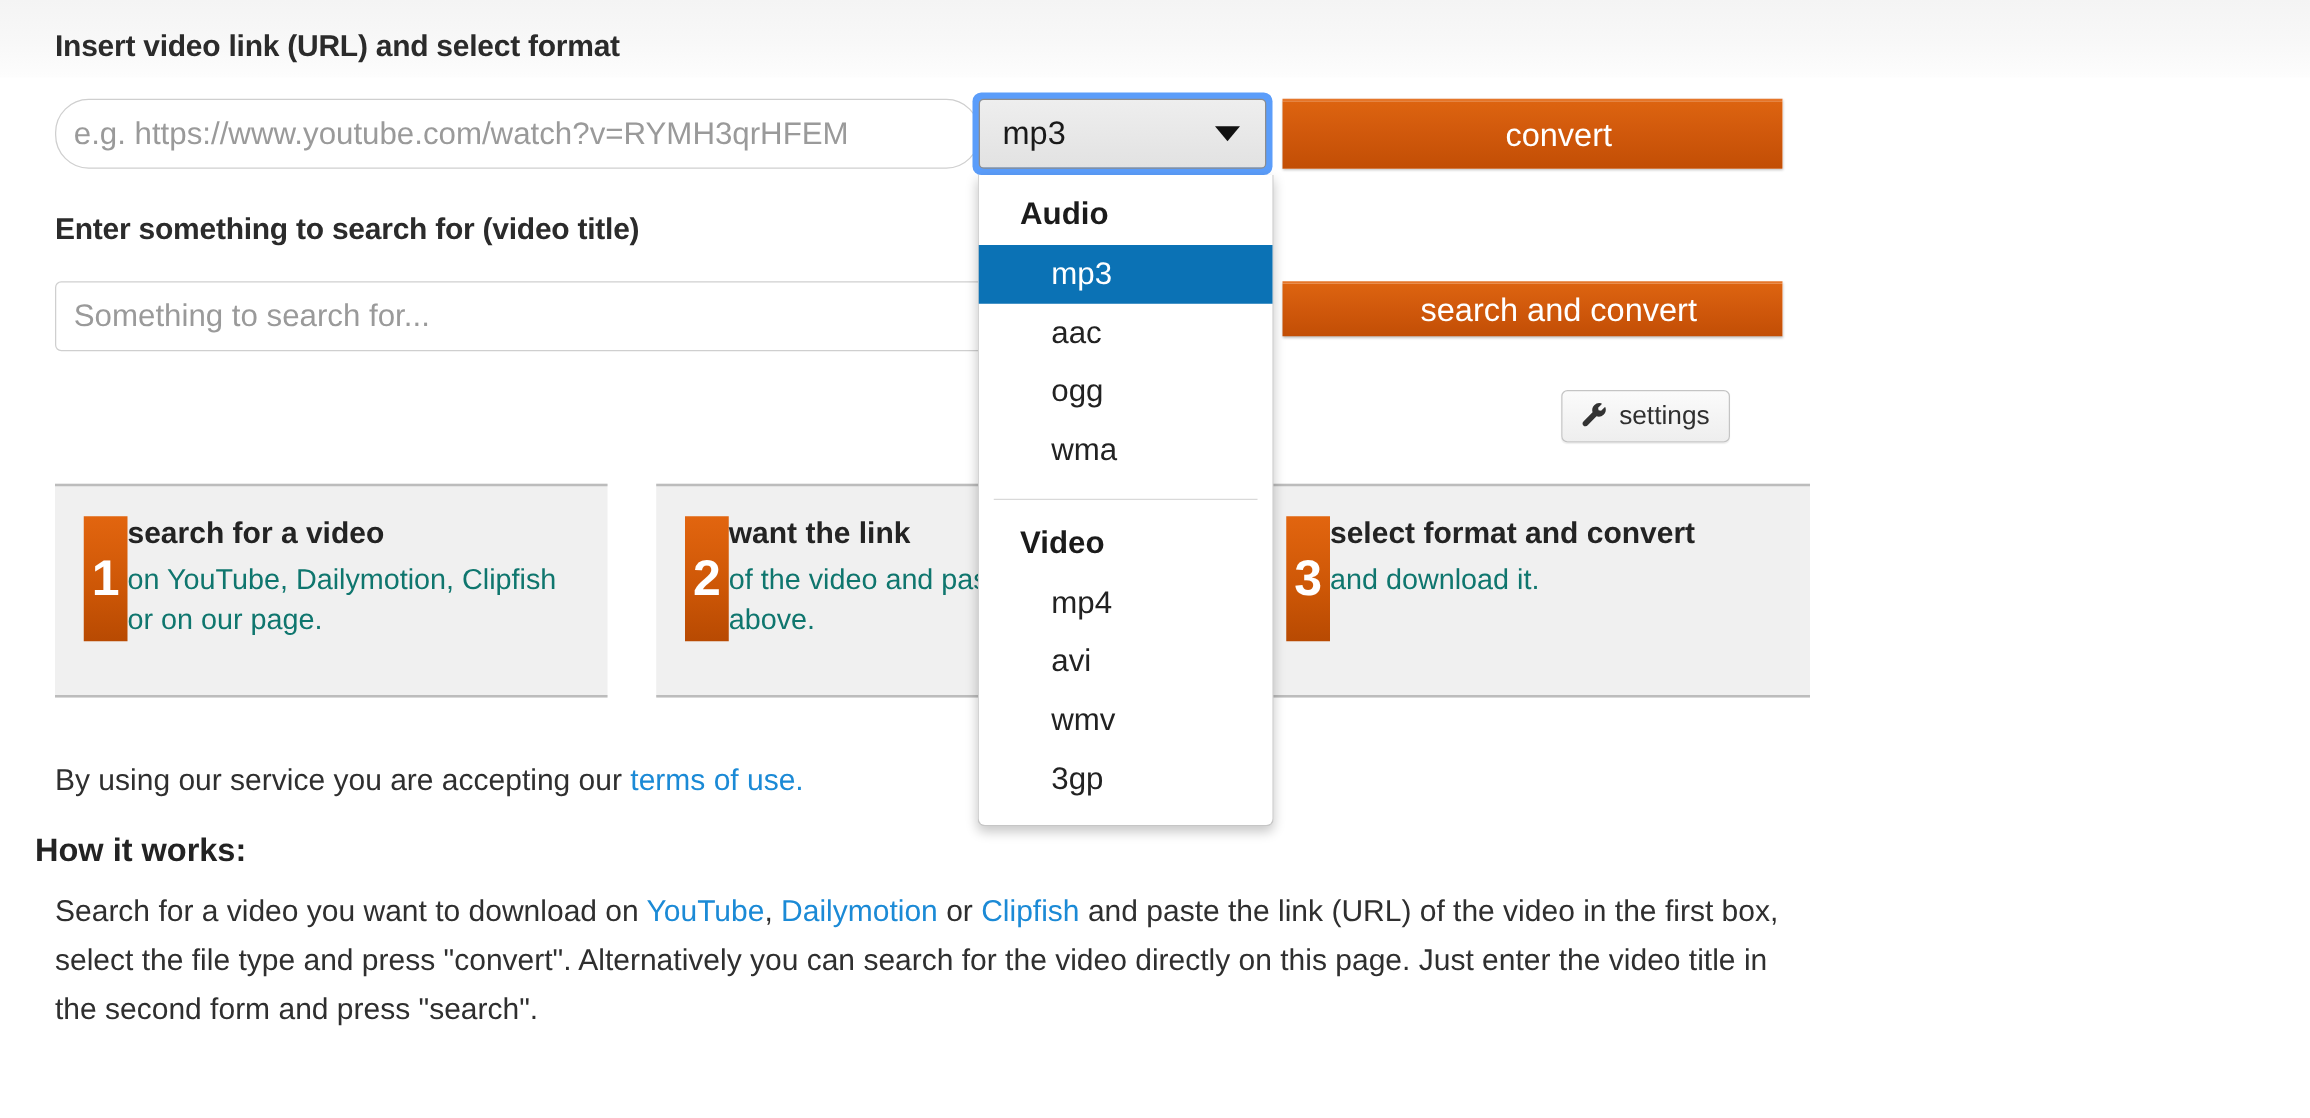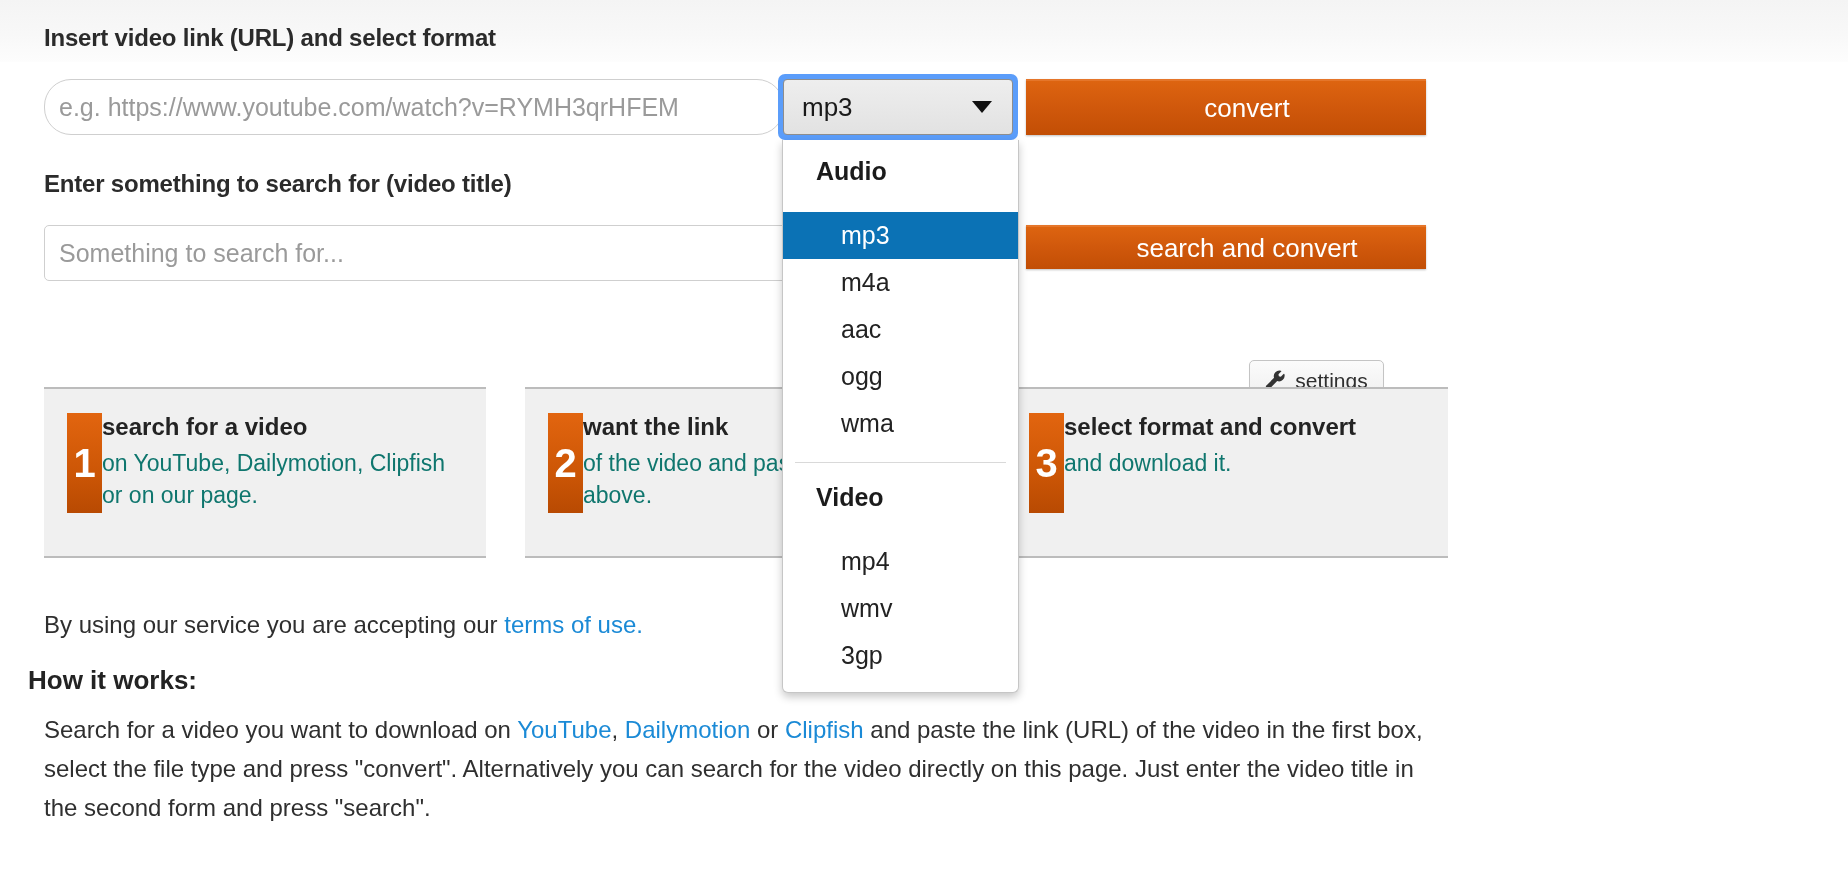--- a/index.html
+++ b/index.html
@@ -124,21 +124,20 @@
     border-radius: 5px;
     font-size: 21px;
     color: #2f2f2f;
     font-family: "Liberation Sans", sans-serif;
     display: flex;
     align-items: center;
     justify-content: center;
     gap: 8px;
     cursor: pointer;
     box-shadow: 0 1px 1px rgba(0,0,0,0.07);
-    margin-top: 48px;
   }
   #btn-settings svg { display: block; }
 
   
   .boxes {
     position: absolute;
     left: 44px; top: 387px;
     width: 1404px;
     display: flex;
     gap: 39px;
@@ -210,21 +209,21 @@
     border-top: none;
     border-radius: 0 0 6px 6px;
     box-shadow: 0 4px 9px rgba(0,0,0,0.22);
     z-index: 50;
     padding: 9px 0 13px 0;
   }
   .dd-group-label {
     font-size: 25px;
     font-weight: bold;
     color: #1b1b1b;
-    padding: 8px 0 26px 33px;
+    padding: 8px 0 10px 33px;
   }
   .dd-item {
     font-size: 25px;
     color: #222222;
     padding: 9px 0 9px 58px;
     cursor: default;
   }
   .dd-item.selected {
     background: #0b72b5;
     color: #ffffff;
@@ -303,26 +302,26 @@
     <div id="howitworks-title">How it works:</div>
     <div class="para" id="howitworks-para">
       <span>Search for a video you want to download on </span><a class="link" href="#">YouTube</a><span>, </span><a class="link" href="#">Dailymotion</a><span> or </span><a class="link" href="#">Clipfish</a><span> and paste the link (URL) of the video in the first box, select the file type and press "convert". Alternatively you can search for the video directly on this page. Just enter the video title in the second form and press "search".</span>
     </div>
 
   </div>
 
   <div id="dropdown">
     <div class="dd-group-label">Audio</div>
     <div class="dd-item selected">mp3</div>
-    <div class="dd-item">m4a</div>
     <div class="dd-item">aac</div>
     <div class="dd-item">ogg</div>
     <div class="dd-item">wma</div>
 
     <div class="dd-sep"></div>
 
     <div class="dd-group-label">Video</div>
     <div class="dd-item">mp4</div>
+    <div class="dd-item">avi</div>
     <div class="dd-item">wmv</div>
     <div class="dd-item">3gp</div>
   </div>
 
 </div>
 
 </body></html>

